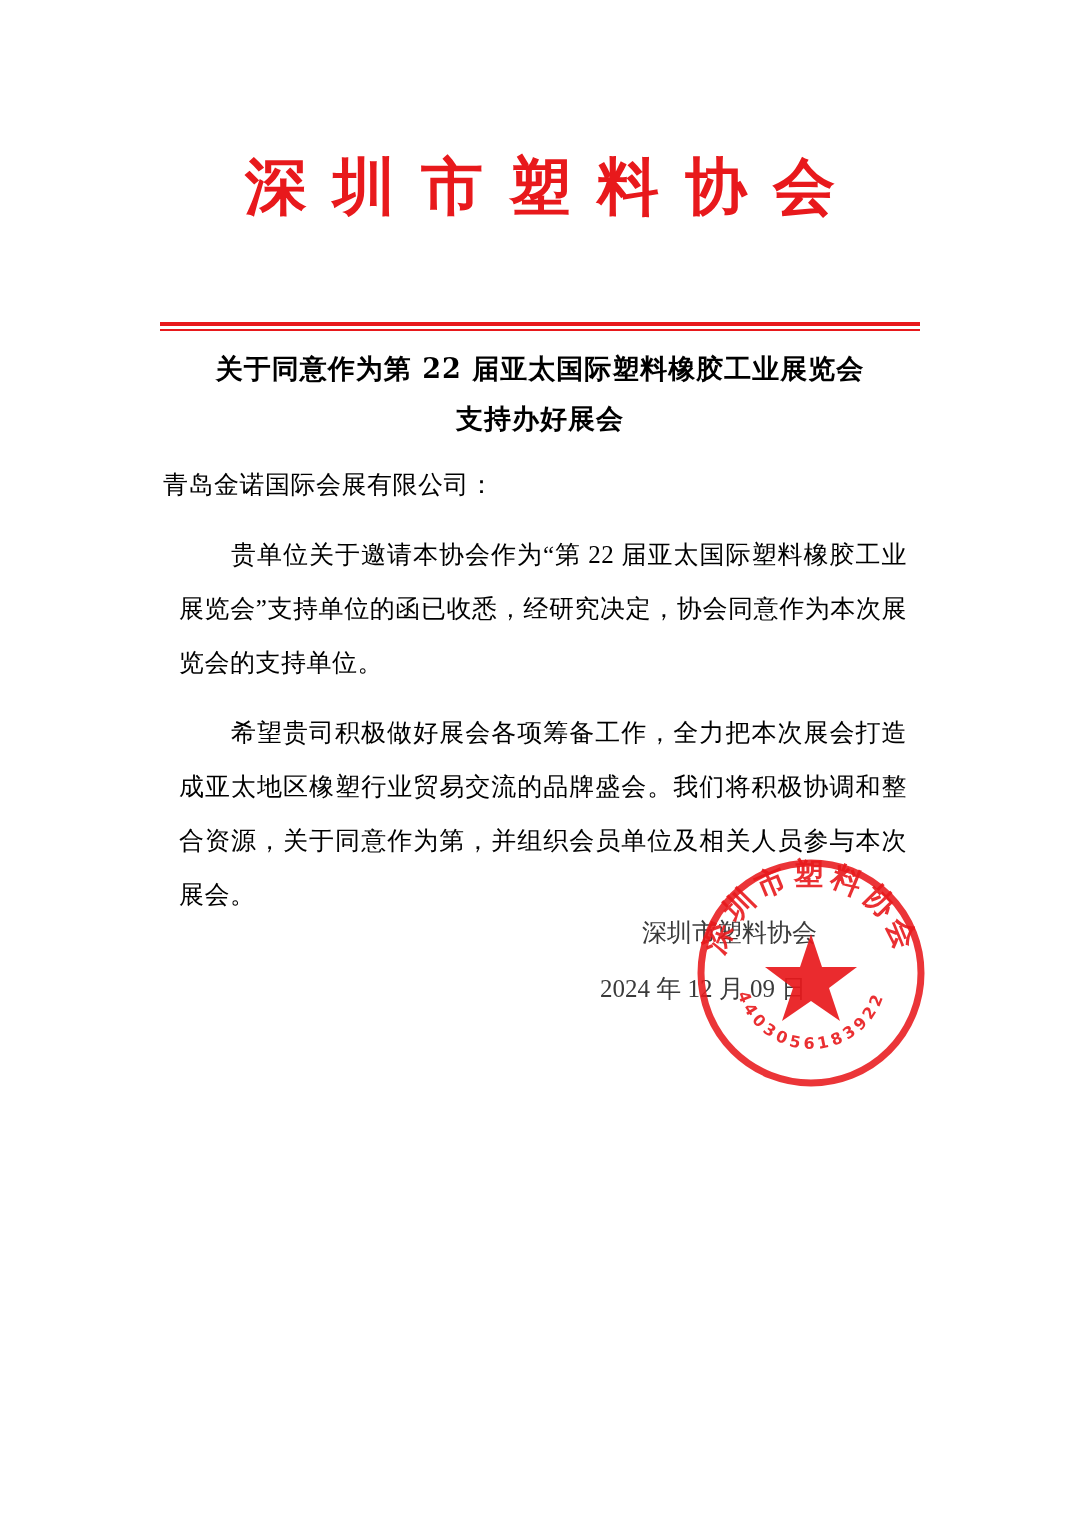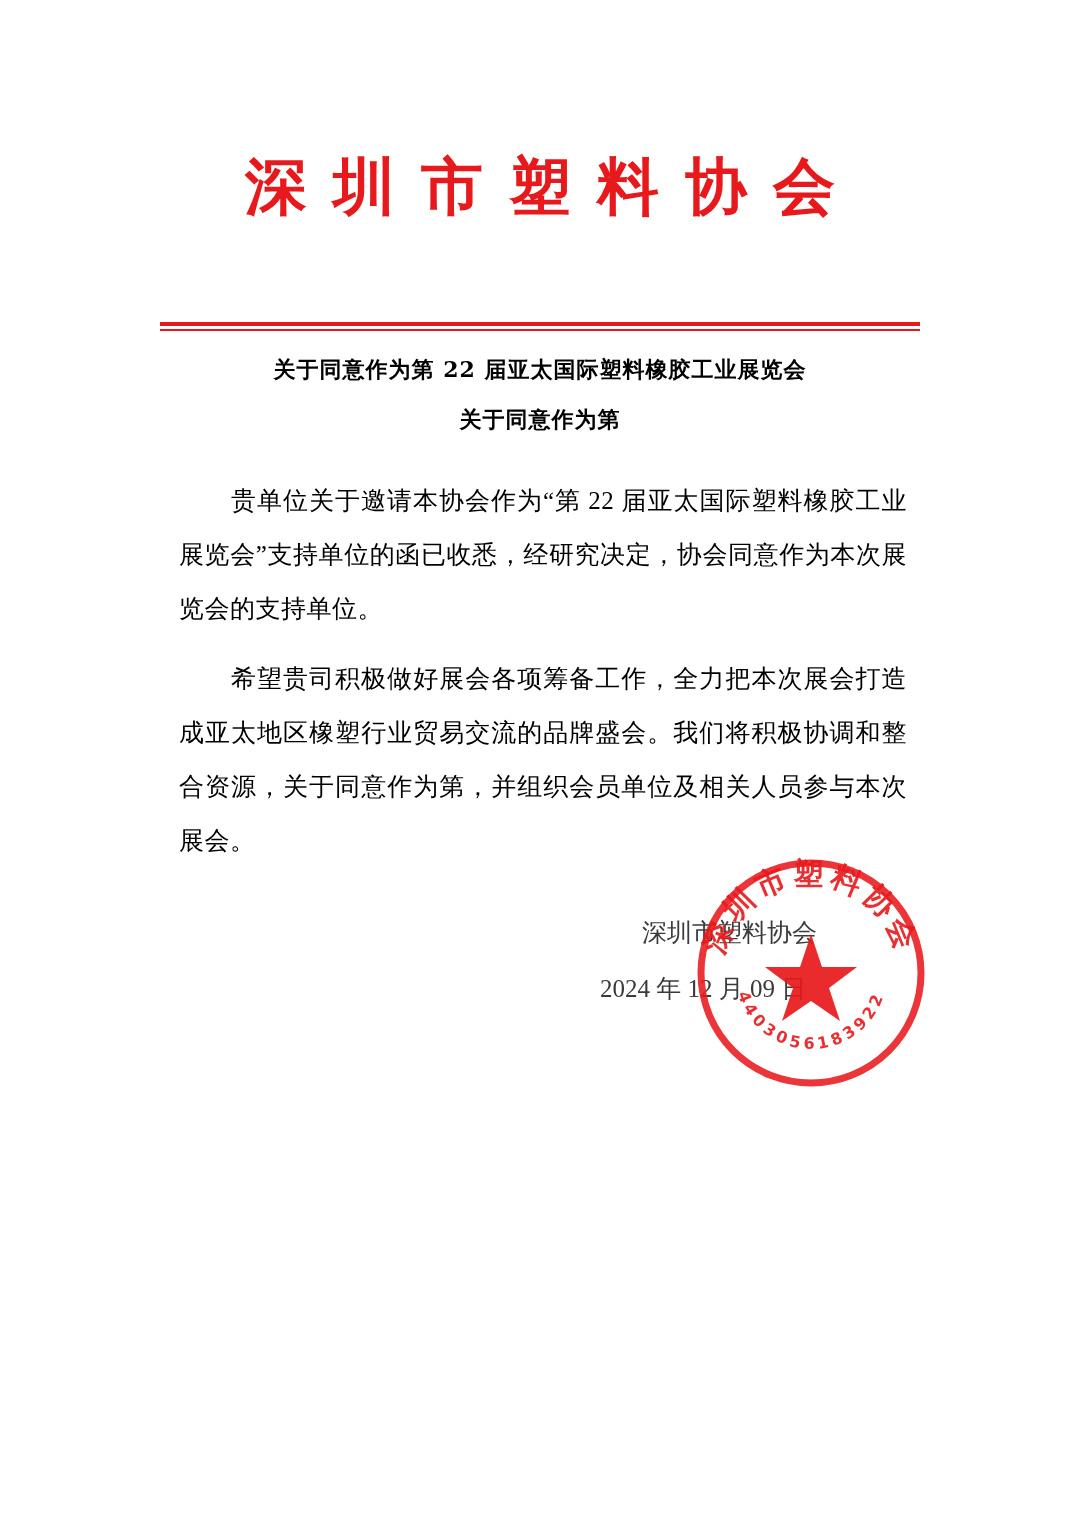--- a/index.html
+++ b/index.html
@@ -65,21 +65,21 @@
 
   
   .doc-title {
     position: absolute;
     left: 140px;
     top: 344px;
     width: 800px;
     text-align: center;
     font-family: "DejaVu Serif", "Liberation Serif", serif;
     font-weight: bold;
-    font-size: 22px;
+    font-size: 27px;
     line-height: 50px;
     letter-spacing: 1px;
   }
 
   
   .body-block {
     position: absolute;
     left: 163px;
     top: 458px;
     width: 760px;
@@ -140,24 +140,25 @@
   </div>
 
   <div class="rule-group">
     <div class="rule-thick"></div>
     <div class="rule-gap"></div>
     <div class="rule-thin"></div>
   </div>
 
   <div class="doc-title">
     <div>关于同意作为第 22 届亚太国际塑料橡胶工业展览会</div>
-    <div>关于同意作为第</div>
+    <div>支持办好展会</div>
   </div>
 
   <div class="body-block">
+    <p class="salutation">青岛金诺国际会展有限公司：</p>
     <p class="para">贵单位关于邀请本协会作为“第 22 届亚太国际塑料橡胶工业展览会”支持单位的函已收悉，经研究决定，协会同意作为本次展览会的支持单位。</p>
     <p class="para">希望贵司积极做好展会各项筹备工作，全力把本次展会打造成亚太地区橡塑行业贸易交流的品牌盛会。我们将积极协调和整合资源，关于同意作为第，并组织会员单位及相关人员参与本次展会。</p>
   </div>
 
   <div class="sign-block">
     <div class="sign-org">深圳市塑料协会</div>
     <div class="sign-date">2024 年 12 月 09 日</div>
   </div>
 
   <div class="seal">

